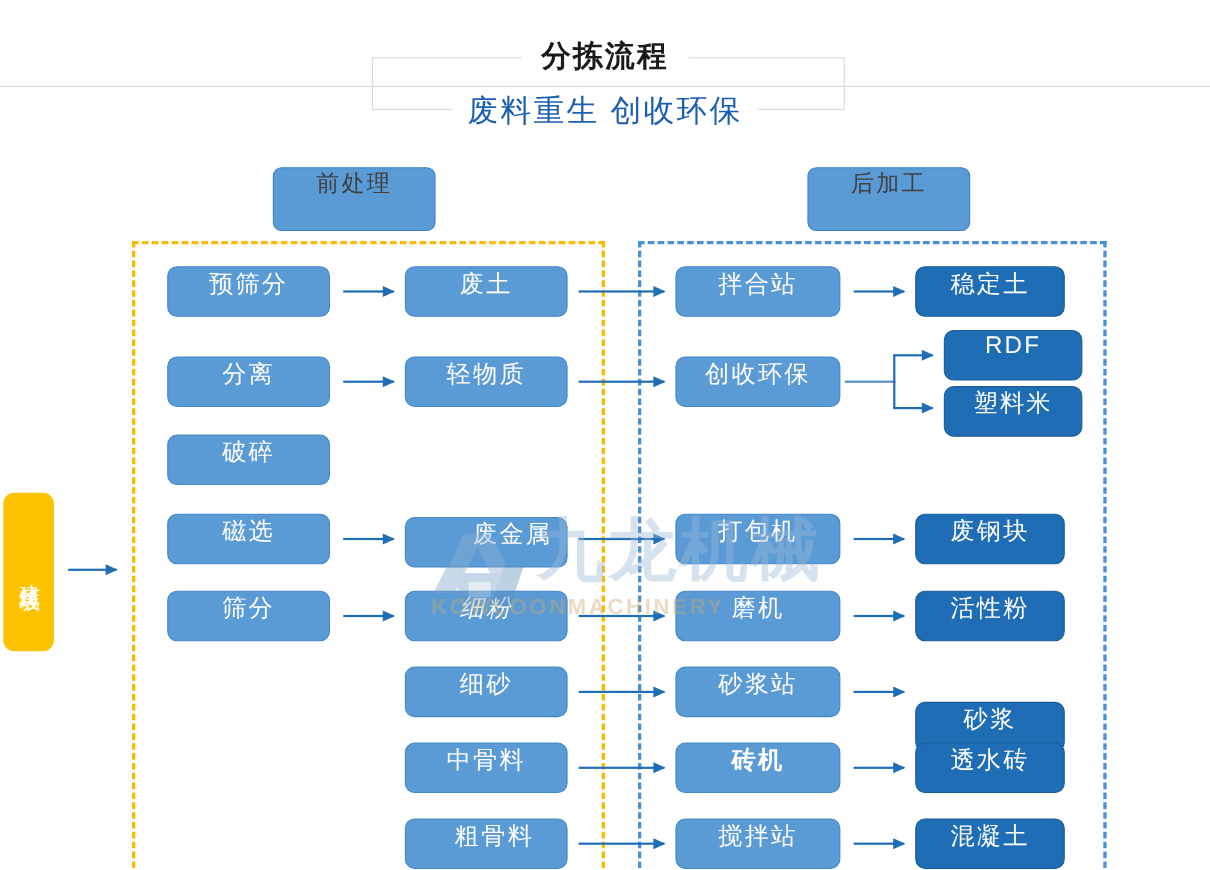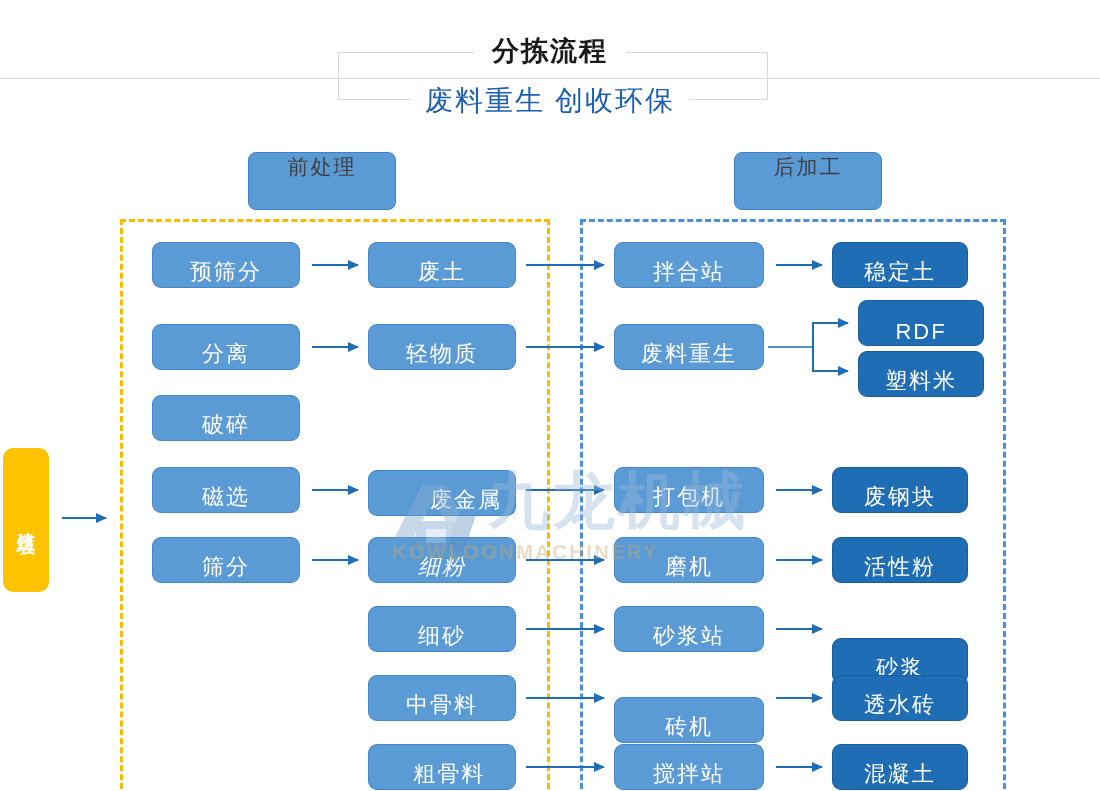--- a/index.html
+++ b/index.html
@@ -68,21 +68,21 @@
     display: flex; align-items: center; justify-content: center;
     text-align: center;
     letter-spacing: 1px;
   }
   #input-box .vtxt { writing-mode: vertical-rl; text-orientation: upright; letter-spacing: 2px; }
 
   
   .node {
     position: absolute; height: 46px;
     border-radius: 9px;
-    display: flex; align-items: flex-end; justify-content: center;
+    display: flex; align-items: flex-start; justify-content: center;
     color: #ffffff; font-size: 22px; letter-spacing: 2px;
     white-space: nowrap;
   }
   .node.light { background: #5B9BD5; border: 1px solid #4387c9; }
   .node.dark  { background: #1F6DB4; border: 1px solid #1a5c9a; }
 
   
   .c1 { left: 152px; width: 148px; }
   .c2 { left: 368px; width: 148px; }
   .c3 { left: 614px; width: 150px; }
@@ -183,32 +183,32 @@
     <span>中骨料</span>
   </div>
   <div class="node light c2" style="top:724px;padding-left:15px;">
     <span>粗骨料</span>
   </div>
 
   <div class="node light c3" style="top:222px;">
     <span>拌合站</span>
   </div>
   <div class="node light c3" style="top:304px;">
-    <span>废料重生</span>
+    <span>创收环保</span>
   </div>
   <div class="node light c3" style="top:447px;">
     <span>打包机</span>
   </div>
   <div class="node light c3" style="top:517px;">
     <span>磨机</span>
   </div>
   <div class="node light c3" style="top:586px;">
     <span>砂浆站</span>
   </div>
-  <div class="node light c3" style="top:677px;">
+  <div class="node light c3" style="top:655px;font-weight:bold;">
     <span>砖机</span>
   </div>
   <div class="node light c3" style="top:724px;">
     <span>搅拌站</span>
   </div>
 
   <div class="node dark c4" style="top:222px;">
     <span>稳定土</span>
   </div>
   <div class="node dark" style="left:858px; width:126px; top:280px;">

